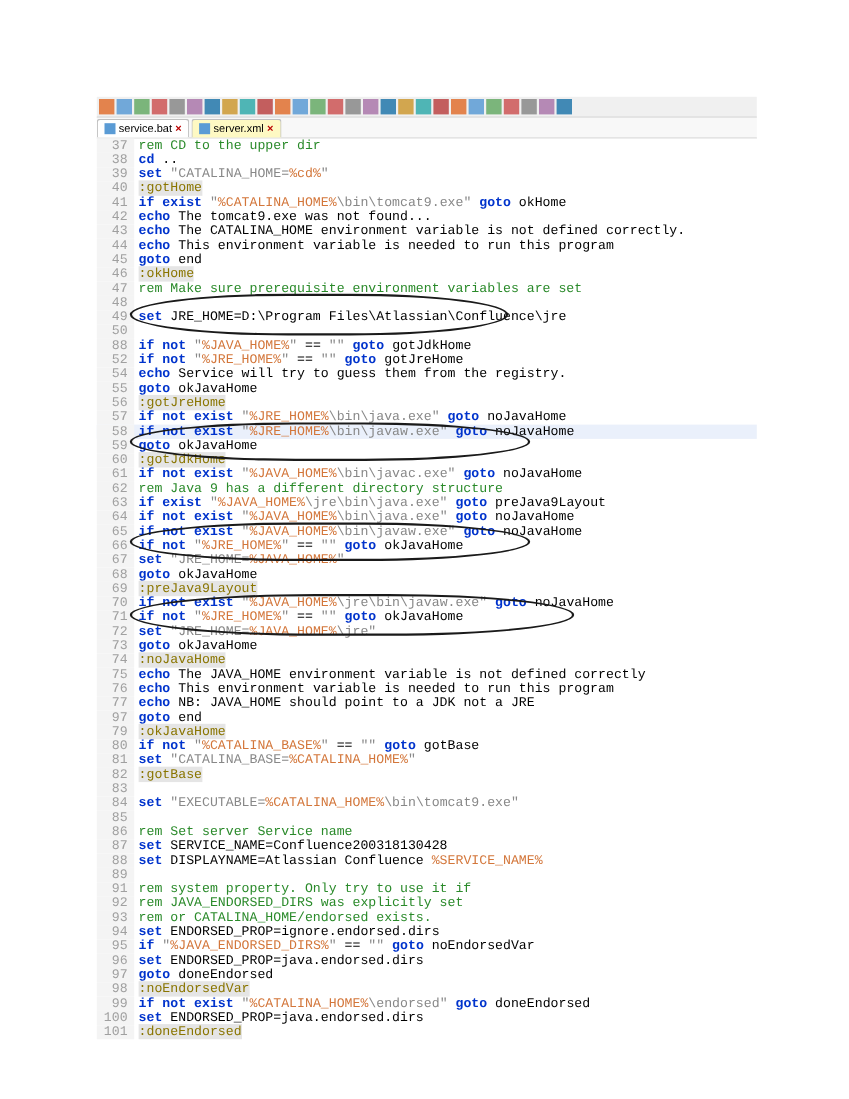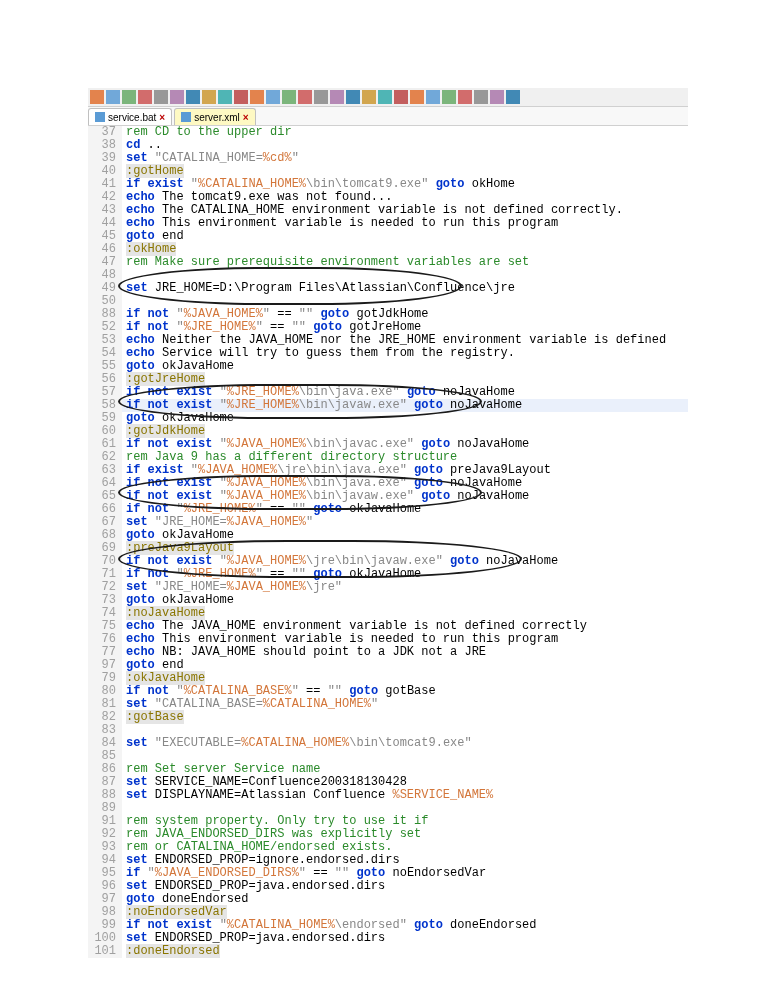--- a/index.html
+++ b/index.html
@@ -157,21 +157,20 @@
       <div class="line"><div class="gutter">43</div><div class="code"><span class="kw">echo</span><span> The CATALINA_HOME environment variable is not defined correctly.</span></div></div>
       <div class="line"><div class="gutter">44</div><div class="code"><span class="kw">echo</span><span> This environment variable is needed to run this program</span></div></div>
       <div class="line"><div class="gutter">45</div><div class="code"><span class="kw">goto</span><span> end</span></div></div>
       <div class="line"><div class="gutter">46</div><div class="code"><span class="lbl">:okHome</span></div></div>
       <div class="line"><div class="gutter">47</div><div class="code"><span class="cmt">rem Make sure prerequisite environment variables are set</span></div></div>
       <div class="line"><div class="gutter">48</div><div class="code"><span></span></div></div>
       <div class="line"><div class="gutter">49</div><div class="code"><span class="kw">set</span><span> JRE_HOME=D:\Program Files\Atlassian\Confluence\jre</span></div></div>
       <div class="line"><div class="gutter">50</div><div class="code"><span></span></div></div>
       <div class="line"><div class="gutter">88</div><div class="code"><span class="kw">if not</span><span> </span><span class="str">"</span><span class="var">%JAVA_HOME%</span><span class="str">"</span><span> == </span><span class="str">""</span><span> </span><span class="kw">goto</span><span> gotJdkHome</span></div></div>
       <div class="line"><div class="gutter">52</div><div class="code"><span class="kw">if not</span><span> </span><span class="str">"</span><span class="var">%JRE_HOME%</span><span class="str">"</span><span> == </span><span class="str">""</span><span> </span><span class="kw">goto</span><span> gotJreHome</span></div></div>
-      <div class="line"><div class="gutter">53</div><div class="code"><span class="kw">echo</span><span> Neither the JAVA_HOME nor the JRE_HOME environment variable is defined</span></div></div>
       <div class="line"><div class="gutter">54</div><div class="code"><span class="kw">echo</span><span> Service will try to guess them from the registry.</span></div></div>
       <div class="line"><div class="gutter">55</div><div class="code"><span class="kw">goto</span><span> okJavaHome</span></div></div>
       <div class="line"><div class="gutter">56</div><div class="code"><span class="lbl">:gotJreHome</span></div></div>
       <div class="line"><div class="gutter">57</div><div class="code"><span class="kw">if not exist</span><span> </span><span class="str">"</span><span class="var">%JRE_HOME%</span><span class="str">\bin\java.exe"</span><span> </span><span class="kw">goto</span><span> noJavaHome</span></div></div>
       <div class="line" style="background: rgb(234, 240, 251);"><div class="gutter">58</div><div class="code"><span class="kw">if not exist</span><span> </span><span class="str">"</span><span class="var">%JRE_HOME%</span><span class="str">\bin\javaw.exe"</span><span> </span><span class="kw">goto</span><span> noJavaHome</span></div></div>
       <div class="line"><div class="gutter">59</div><div class="code"><span class="kw">goto</span><span> okJavaHome</span></div></div>
       <div class="line"><div class="gutter">60</div><div class="code"><span class="lbl">:gotJdkHome</span></div></div>
       <div class="line"><div class="gutter">61</div><div class="code"><span class="kw">if not exist</span><span> </span><span class="str">"</span><span class="var">%JAVA_HOME%</span><span class="str">\bin\javac.exe"</span><span> </span><span class="kw">goto</span><span> noJavaHome</span></div></div>
       <div class="line"><div class="gutter">62</div><div class="code"><span class="cmt">rem Java 9 has a different directory structure</span></div></div>
       <div class="line"><div class="gutter">63</div><div class="code"><span class="kw">if exist</span><span> </span><span class="str">"</span><span class="var">%JAVA_HOME%</span><span class="str">\jre\bin\java.exe"</span><span> </span><span class="kw">goto</span><span> preJava9Layout</span></div></div>

